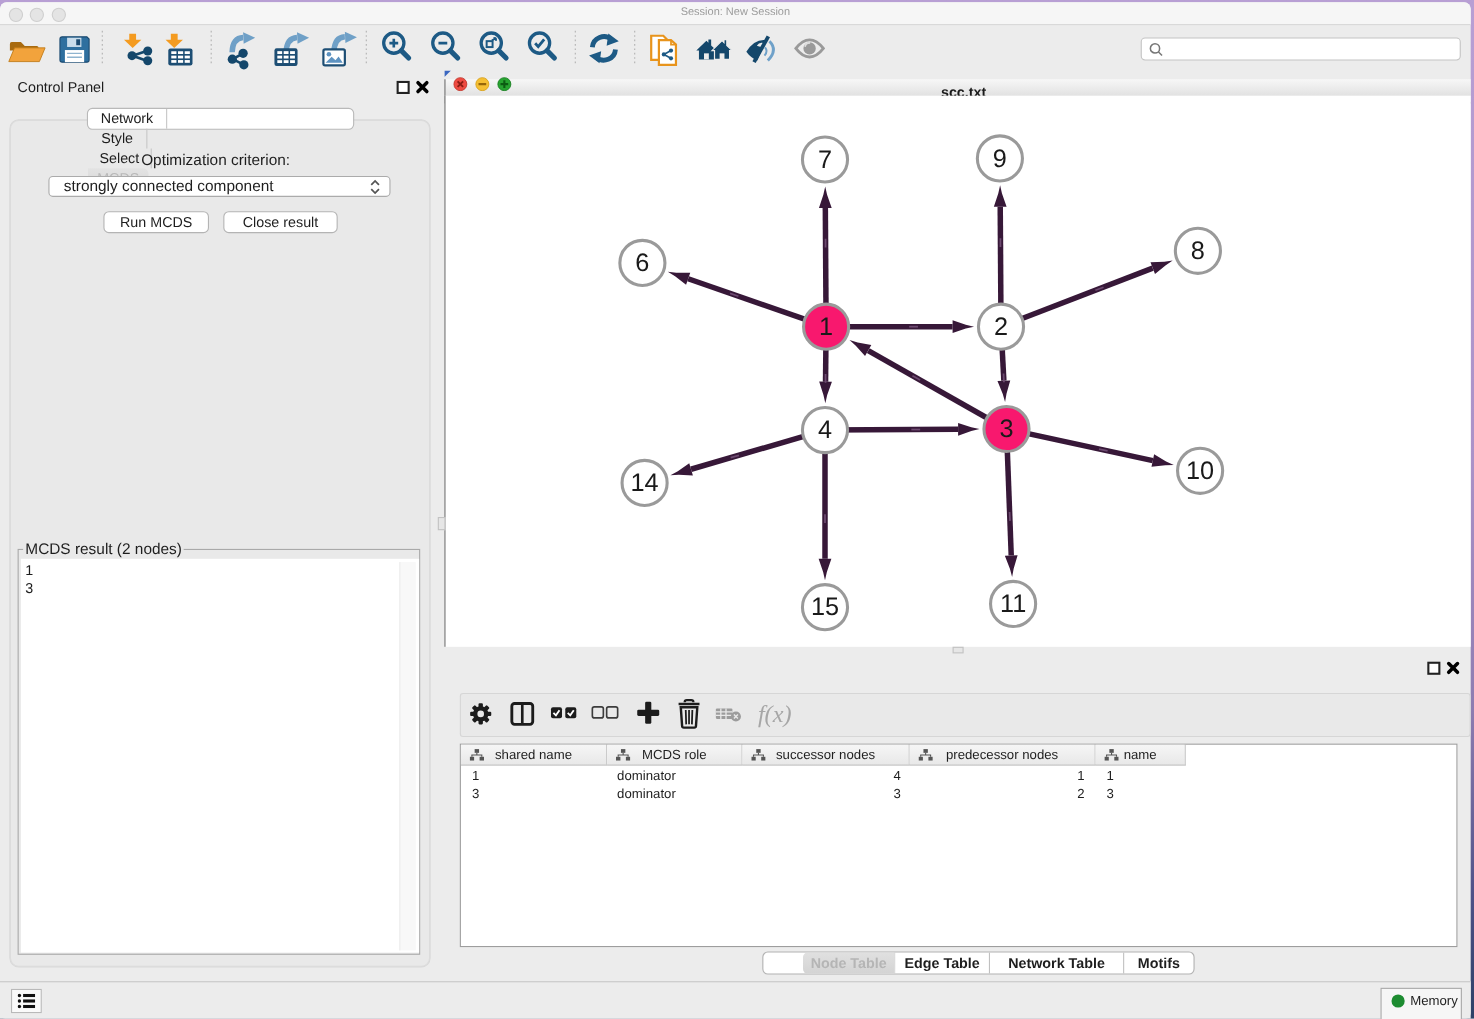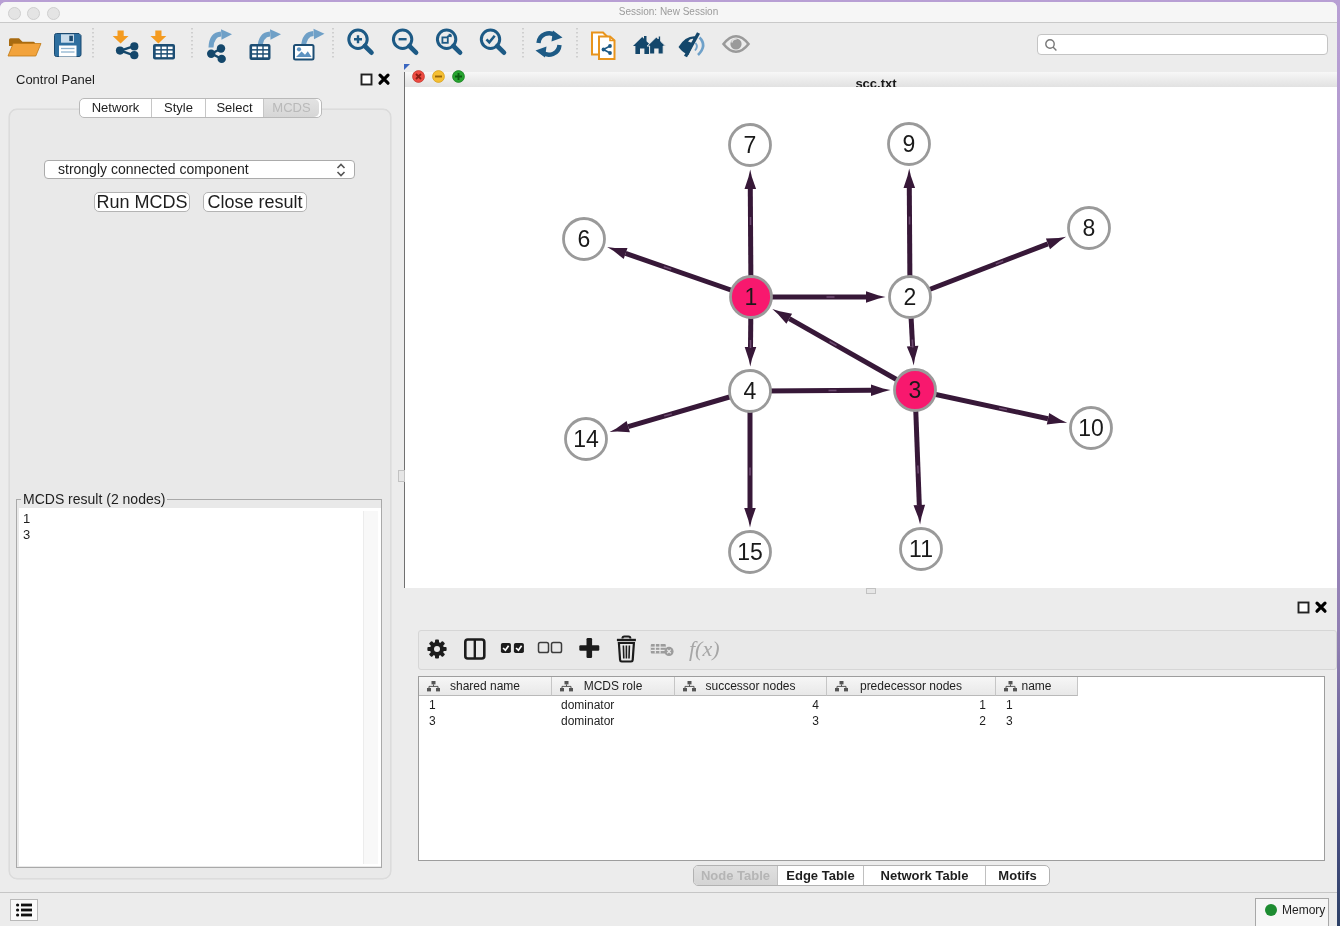--- a/index.html
+++ b/index.html
@@ -9,25 +9,25 @@
 #desk { position:relative; width:1340px; height:926px; transform:translateZ(0); }
 #win { position:absolute; left:0; top:2px; width:1337px; height:924px; background:#ececec; border-radius:6px 6px 5px 5px; }
 #titlebar { position:absolute; left:0; top:2px; width:1337px; height:21px; background:#f6f6f6; border-bottom:1px solid #c9c9c9; border-radius:6px 6px 0 0; }
 .tl { position:absolute; top:5px; width:13px; height:13px; border-radius:50%; background:#e4e4e4; border:1px solid #cfcfcf; }
 #wintitle { position:absolute; top:4px; left:0; width:100%; text-align:center; font-size:10px; color:#9b9b9b; }
 
 #toolbar { position:absolute; left:0; top:23px; width:1337px; height:42px; }
 #searchbox { position:absolute; left:1037px; top:34px; width:291px; height:21px; background:#fff; border:1px solid #c4c4c4; border-radius:4px; }
 #cp-title { position:absolute; left:16px; top:72px; font-size:13px; }
 #cp-pane { position:absolute; left:9px; top:109px; width:382px; height:770px; background:#e9e9e9; border:1px solid #dcdcdc; border-radius:8px; box-shadow:0 0 0 0.5px #d8d8d8; }
-#cp-tabs { position:absolute; left:79px; top:98px; width:243px; height:20px; background:#fff; border:1px solid #b9b9b9; border-radius:5px; display:flex; font-size:13px; }
+#cp-tabs { position:absolute; left:79px; top:98px; width:243px; height:20px; background:#fff; border:1px solid #b9b9b9; border-radius:5px; display:flex; font-size:13px;flex-direction:column; }
 .cptab { flex:0 0 auto; text-align:center; line-height:18px; border-right:1px solid #c6c6c6; }
 #opt-label { position:absolute; left:0; top:137px; width:392px; text-align:center; font-size:14px; }
 #combo { position:absolute; left:44px; top:160px; width:311px; height:19px; background:#fff; border:1px solid #ababab; border-radius:4px; font-size:14px; line-height:17px; padding-left:13px; }
-.btn { position:absolute; height:20px; background:#fff; border:1px solid #b4b4b4; border-radius:5px; font-size:18px; text-align:center; line-height:18px; }
+.btn { position:absolute; height:20px; background:#fff; border:1px solid #b4b4b4; border-radius:5px; font-size:13px; text-align:center; line-height:18px; }
 #fieldset { position:absolute; left:16px; top:499px; width:366px; height:369px; border:1px solid #a9a9a9; }
 #fs-label { position:absolute; left:21px; top:491px; background:#e9e9e9; font-size:14px; padding:0 2px; }
 #fs-white { position:absolute; left:19px; top:508px; width:362px; height:358px; background:#fff; }
 
 #nw-title { position:absolute; left:404px; top:72px; width:933px; height:22px; background:linear-gradient(#f7f7f7,#d9d9d9); border-bottom:1px solid #9c9c9c; border-left:1px solid #707070;padding-left:13px; }
 #nw-canvas { position:absolute; left:404px; top:87px; width:933px; height:501px; background:#fff; border-left:1px solid #707070; }
 .mactl { position:absolute; top:-6px; width:13px; height:13px; border-radius:50%; }
 #nw-name { position:absolute; top:4px; left:0; width:933px; box-sizing:border-box; padding-left:9px; text-align:center; font-size:13px; font-weight:bold; color:#1a1a1a; }
 
 #tp-title { position:absolute; left:404px; top:596px; width:933px; height:24px; }
@@ -205,20 +205,21 @@
       <rect x="2.5" y="2.5" width="10" height="10" fill="#fff" stroke="#222" stroke-width="1.9"></rect>
       <path d="M21 3.2 L29 11.2 M29 3.2 L21 11.2" stroke="#000" stroke-width="3.2" stroke-linecap="round"></path>
     </svg>
 <div id="cp-pane"></div>
 <div id="cp-tabs">
   <div class="cptab" style="width:72px;">Network</div>
   <div class="cptab" style="width:54px;">Style</div>
   <div class="cptab" style="width:58px;">Select</div>
   <div class="cptab" style="width:55px;border-right:none;background:linear-gradient(#e3e3e3,#d6d6d6);color:#b9b9b9;border-radius:0 5px 5px 0;">MCDS</div>
 </div>
+<div id="opt-label">Optimization criterion:</div>
 <div id="combo">strongly connected component
   <svg width="10" height="14" style="position:absolute;right:8px;top:2px" viewBox="0 0 10 14">
         <path d="M1.5 5 L5 1.5 L8.5 5" fill="none" stroke="#555" stroke-width="1.6"></path>
         <path d="M1.5 9 L5 12.5 L8.5 9" fill="none" stroke="#555" stroke-width="1.6"></path>
       </svg>
 </div>
 <div class="btn" style="left:94px;top:192px;width:96px;">Run MCDS</div>
 <div class="btn" style="left:203px;top:192px;width:104px;">Close result</div>
 <div id="fieldset"></div>
 <div id="fs-label">MCDS result (2 nodes)</div>
@@ -440,21 +441,21 @@
 <div class="tcell" style="left:256px;top:20px;width:144px;text-align:right;">4</div>
 <div class="tcell" style="left:408px;top:20px;width:159px;text-align:right;">1</div>
 <div class="tcell" style="left:587px;top:20px;">1</div>
 <div class="tcell" style="left:10px;top:36px;">3</div>
 <div class="tcell" style="left:142px;top:36px;">dominator</div>
 <div class="tcell" style="left:256px;top:36px;width:144px;text-align:right;">3</div>
 <div class="tcell" style="left:408px;top:36px;width:159px;text-align:right;">2</div>
 <div class="tcell" style="left:587px;top:36px;">3</div>
     </div>
 <div id="tp-tabs">
-  <div class="tptab" style="width:84px;background:linear-gradient(#e0e0e0,#d4d4d4);color:#b5b5b5;border-radius:4px 0 0 4px;">Node Table</div>
+  <div class="tptab" style="width:84px;background:linear-gradient(#e0e0e0,#d4d4d4);color:#b5b5b5;border-radius:4px 0 0 4px;margin-left:36px;">Node Table</div>
   <div class="tptab" style="width:86px;">Edge Table</div>
   <div class="tptab" style="width:122px;">Network Table</div>
   <div class="tptab" style="width:63px;border-right:none;">Motifs</div>
 </div>
 
 <div id="statusbar">
   <div class="abs" style="left:10px;top:6px;width:28px;height:22px;background:#fafafa;border:1px solid #b9b9b9;">
     <svg width="16" height="14" style="position:absolute;left:5px;top:3px" viewBox="0 0 16 14">
       <g fill="#111">
             <circle cx="1.6" cy="2" r="1.6"></circle>

